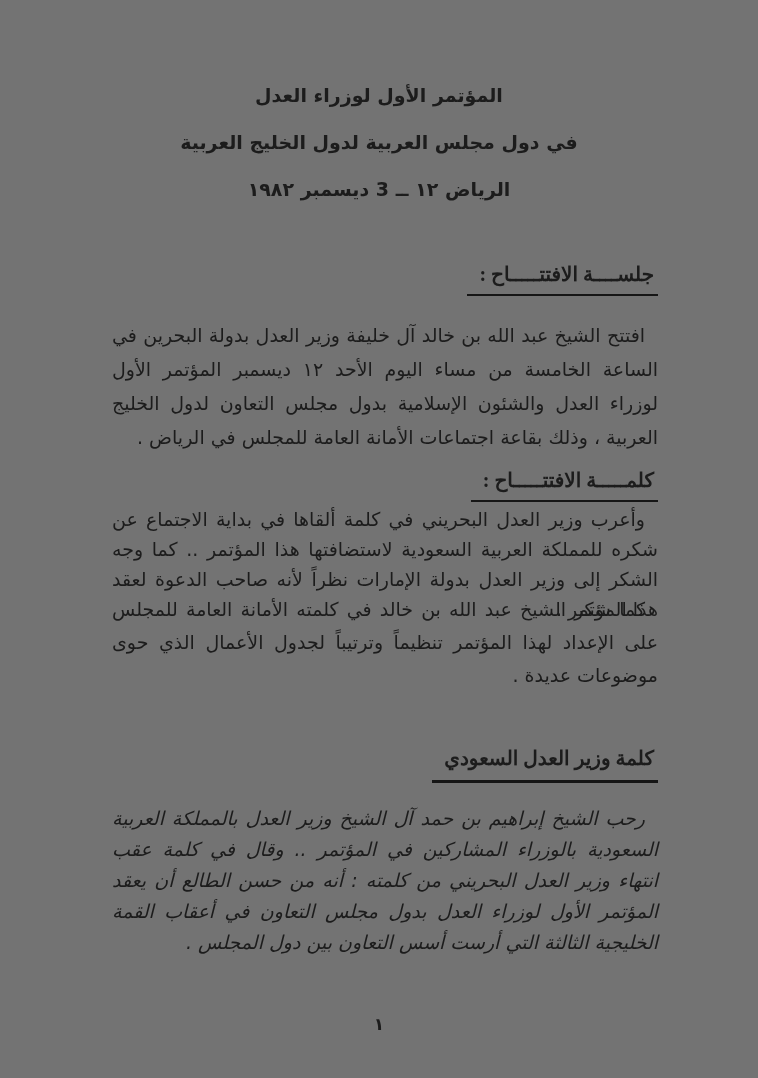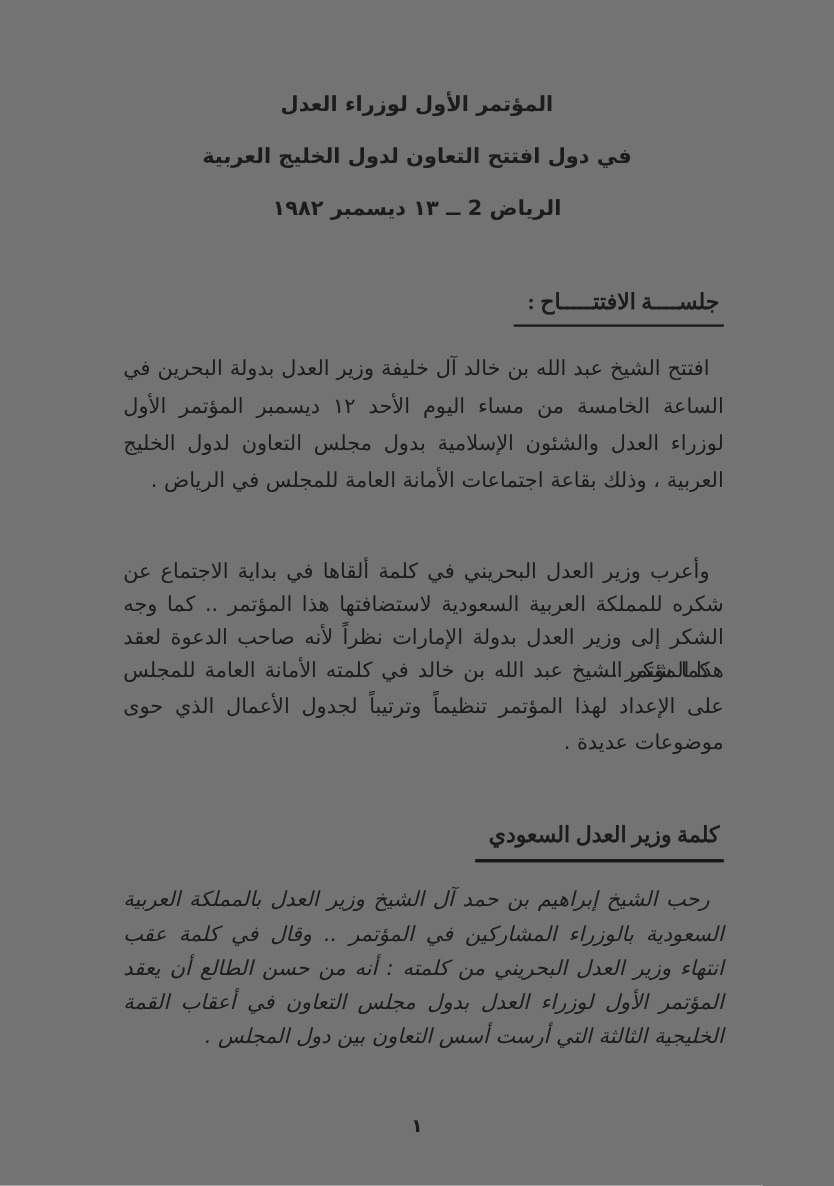--- a/index.html
+++ b/index.html
@@ -62,28 +62,29 @@
     font-weight: bold;
   }
 </style>
 </head>
 <body>
 
 <div class="page">
 
   <div class="title-block">
     <div>المؤتمر الأول لوزراء العدل</div>
-    <div>في دول افتتح التعاون لدول الخليج العربية</div>
-    <div>الرياض 2 ــ ١٣ ديسمبر ١٩٨٢</div>
+    <div>في دول مجلس العربية لدول الخليج العربية</div>
+    <div>الرياض ١٢ ــ 3 ديسمبر ١٩٨٢</div>
   </div>
 
   <span class="heading" id="heading-opening-session">جلســــة الافتتـــــاح :</span>
 
   <div class="para" id="para-1">افتتح الشيخ عبد الله بن خالد آل خليفة وزير العدل بدولة البحرين في الساعة الخامسة من مساء اليوم الأحد ١٢ ديسمبر المؤتمر الأول لوزراء العدل والشئون الإسلامية بدول مجلس التعاون لدول الخليج العربية ، وذلك بقاعة اجتماعات الأمانة العامة للمجلس في الرياض .</div>
 
+  <span class="heading" id="heading-opening-speech">كلمـــــة الافتتـــــاح :</span>
 
   <div class="para" id="para-3">كما شكر الشيخ عبد الله بن خالد في كلمته الأمانة العامة للمجلس على الإعداد لهذا المؤتمر تنظيماً وترتيباً لجدول الأعمال الذي حوى موضوعات عديدة .</div>
 
   <div class="para" id="para-2">وأعرب وزير العدل البحريني في كلمة ألقاها في بداية الاجتماع عن شكره للمملكة العربية السعودية لاستضافتها هذا المؤتمر .. كما وجه الشكر إلى وزير العدل بدولة الإمارات نظراً لأنه صاحب الدعوة لعقد هذا المؤتمر .</div>
 
   <span class="heading" id="heading-saudi-minister">كلمة وزير العدل السعودي</span>
 
   <div class="para" id="para-4">رحب الشيخ إبراهيم بن حمد آل الشيخ وزير العدل بالمملكة العربية السعودية بالوزراء المشاركين في المؤتمر .. وقال في كلمة عقب انتهاء وزير العدل البحريني من كلمته : أنه من حسن الطالع أن يعقد المؤتمر الأول لوزراء العدل بدول مجلس التعاون في أعقاب القمة الخليجية الثالثة التي أرست أسس التعاون بين دول المجلس .</div>
 
   <div class="page-number">١</div>

